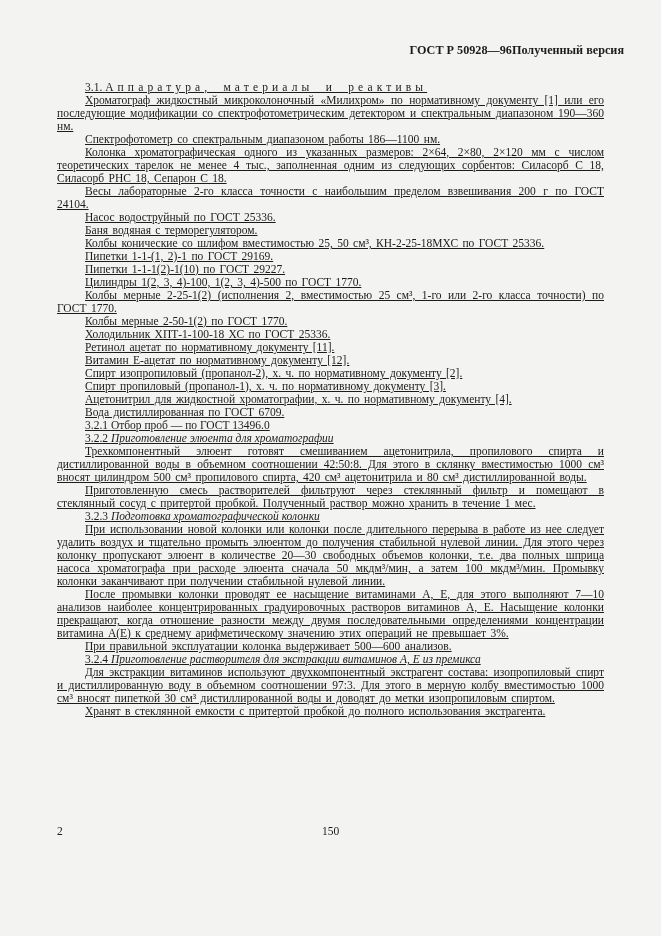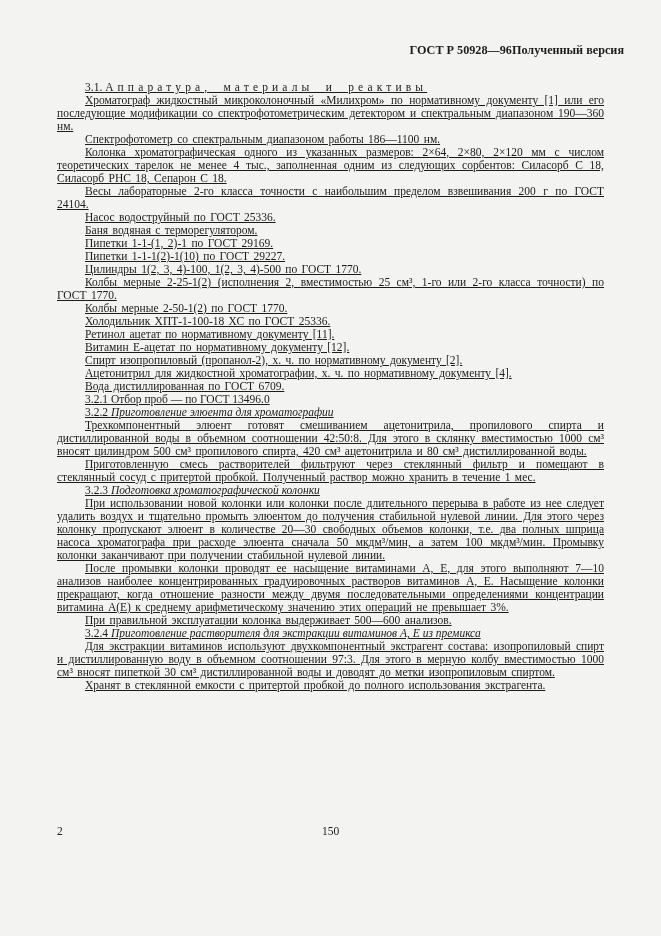--- a/index.html
+++ b/index.html
@@ -66,29 +66,31 @@
   </div>
 
   <div class="doc-body" id="doc-body">
       <p class="para spaced"><span class="num">3.1. </span><span class="txt">Аппаратура, материалы и реактивы</span></p>
       <p class="para plain">Хроматограф жидкостный микроколоночный «Милихром» по нормативному документу [1] или его последующие модификации со спектрофотометрическим детектором и спектральным диапазоном 190—360 нм.</p>
       <p class="para plain">Спектрофотометр со спектральным диапазоном работы 186—1100 нм.</p>
       <p class="para plain">Колонка хроматографическая одного из указанных размеров: 2×64, 2×80, 2×120 мм с числом теоретических тарелок не менее 4 тыс., заполненная одним из следующих сорбентов: Силасорб С 18, Силасорб РНС 18, Сепарон С 18.</p>
       <p class="para plain">Весы лабораторные 2-го класса точности с наибольшим пределом взвешивания 200 г по ГОСТ 24104.</p>
       <p class="para plain">Насос водоструйный по ГОСТ 25336.</p>
       <p class="para plain">Баня водяная с терморегулятором.</p>
+      <p class="para plain">Колбы конические со шлифом вместимостью 25, 50 см³, КН-2-25-18МХС по ГОСТ 25336.</p>
       <p class="para plain">Пипетки 1-1-(1, 2)-1 по ГОСТ 29169.</p>
       <p class="para plain">Пипетки 1-1-1(2)-1(10) по ГОСТ 29227.</p>
       <p class="para plain">Цилиндры 1(2, 3, 4)-100, 1(2, 3, 4)-500 по ГОСТ 1770.</p>
       <p class="para plain">Колбы мерные 2-25-1(2) (исполнения 2, вместимостью 25 см³, 1-го или 2-го класса точности) по ГОСТ 1770.</p>
       <p class="para plain">Колбы мерные 2-50-1(2) по ГОСТ 1770.</p>
       <p class="para plain">Холодильник ХПТ-1-100-18 ХС по ГОСТ 25336.</p>
       <p class="para plain">Ретинол ацетат по нормативному документу [11].</p>
       <p class="para plain">Витамин Е-ацетат по нормативному документу [12].</p>
       <p class="para plain">Спирт изопропиловый (пропанол-2), х. ч. по нормативному документу [2].</p>
+      <p class="para plain">Спирт пропиловый (пропанол-1), х. ч. по нормативному документу [3].</p>
       <p class="para plain">Ацетонитрил для жидкостной хроматографии, х. ч. по нормативному документу [4].</p>
       <p class="para plain">Вода дистиллированная по ГОСТ 6709.</p>
       <p class="para numbered"><span class="num">3.2.1 </span><span class="txt">Отбор проб — по ГОСТ 13496.0</span></p>
       <p class="para italic-head"><span class="num">3.2.2 </span><span class="txt">Приготовление элюента для хроматографии</span></p>
       <p class="para plain">Трехкомпонентный элюент готовят смешиванием ацетонитрила, пропилового спирта и дистиллированной воды в объемном соотношении 42:50:8. Для этого в склянку вместимостью 1000 см³ вносят цилиндром 500 см³ пропилового спирта, 420 см³ ацетонитрила и 80 см³ дистиллированной воды.</p>
       <p class="para plain">Приготовленную смесь растворителей фильтруют через стеклянный фильтр и помещают в стеклянный сосуд с притертой пробкой. Полученный раствор можно хранить в течение 1 мес.</p>
       <p class="para italic-head"><span class="num">3.2.3 </span><span class="txt">Подготовка хроматографической колонки</span></p>
       <p class="para plain">При использовании новой колонки или колонки после длительного перерыва в работе из нее следует удалить воздух и тщательно промыть элюентом до получения стабильной нулевой линии. Для этого через колонку пропускают элюент в количестве 20—30 свободных объемов колонки, т.е. два полных шприца насоса хроматографа при расходе элюента сначала 50 мкдм³/мин, а затем 100 мкдм³/мин. Промывку колонки заканчивают при получении стабильной нулевой линии.</p>
       <p class="para plain">После промывки колонки проводят ее насыщение витаминами А, Е, для этого выполняют 7—10 анализов наиболее концентрированных градуировочных растворов витаминов А, Е. Насыщение колонки прекращают, когда отношение разности между двумя последовательными определениями концентрации витамина А(Е) к среднему арифметическому значению этих операций не превышает 3%.</p>
       <p class="para plain">При правильной эксплуатации колонка выдерживает 500—600 анализов.</p>

